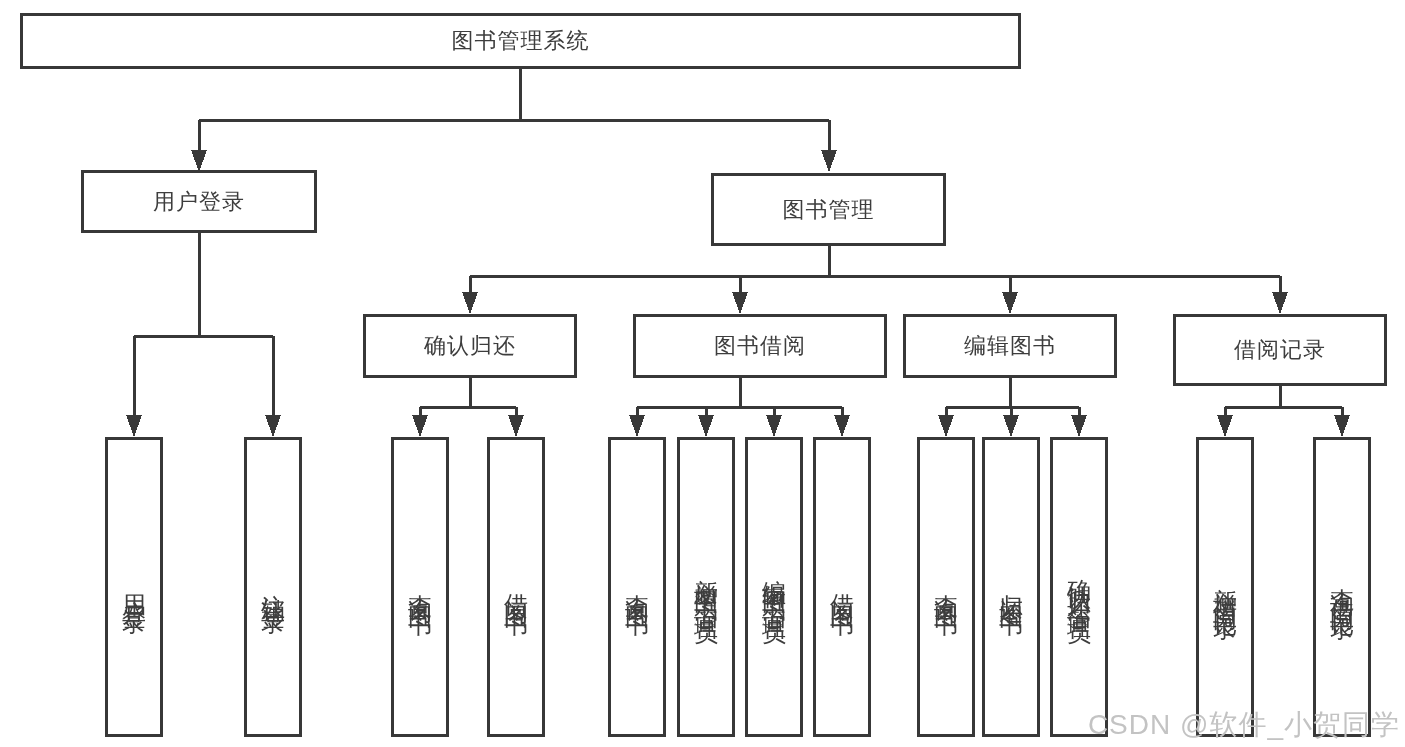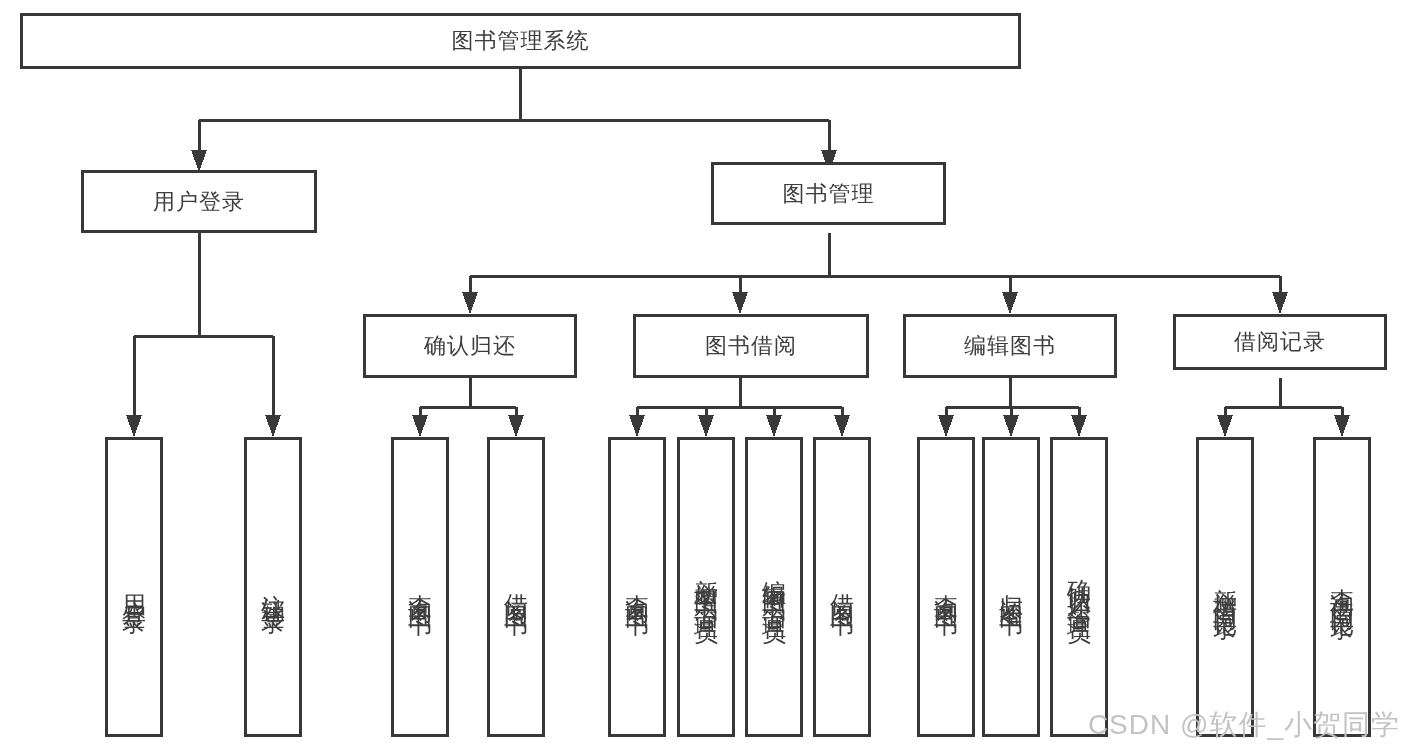--- a/index.html
+++ b/index.html
@@ -149,34 +149,34 @@
     </g>
   </svg>
 
   <div class="box h" style="left:20px;top:13px;width:1001px;height:56px">
     <span>图书管理系统</span>
   </div>
 
   <div class="box h" style="left:81px;top:170px;width:236px;height:63px">
     <span>用户登录</span>
   </div>
-  <div class="box h" style="left:711px;top:162px;width:235px;height:63px">
+  <div class="box h" style="left:711px;top:173px;width:235px;height:73px">
     <span>图书管理</span>
   </div>
 
   <div class="box h" style="left:363px;top:314px;width:214px;height:64px">
     <span>确认归还</span>
   </div>
-  <div class="box h" style="left:633px;top:314px;width:236px;height:64px">
+  <div class="box h" style="left:633px;top:314px;width:254px;height:64px">
     <span>图书借阅</span>
   </div>
   <div class="box h" style="left:903px;top:314px;width:214px;height:64px">
     <span>编辑图书</span>
   </div>
-  <div class="box h" style="left:1173px;top:314px;width:214px;height:56px">
+  <div class="box h" style="left:1173px;top:314px;width:214px;height:72px">
     <span>借阅记录</span>
   </div>
 
   <div class="box v" style="left:105px;top:437px;width:58px;height:300px">
     <span>用户登录</span>
   </div>
   <div class="box v" style="left:244px;top:437px;width:58px;height:300px">
     <span>注销登录</span>
   </div>
 

